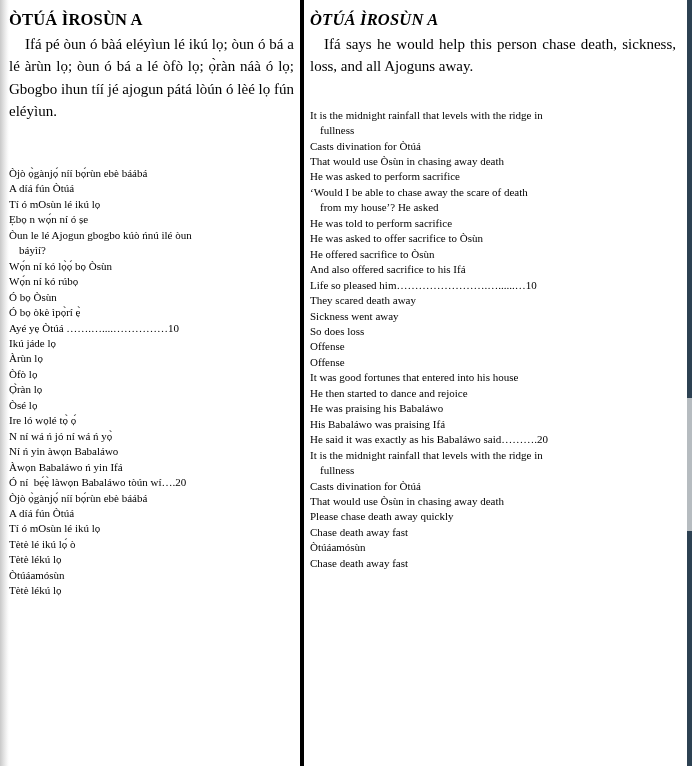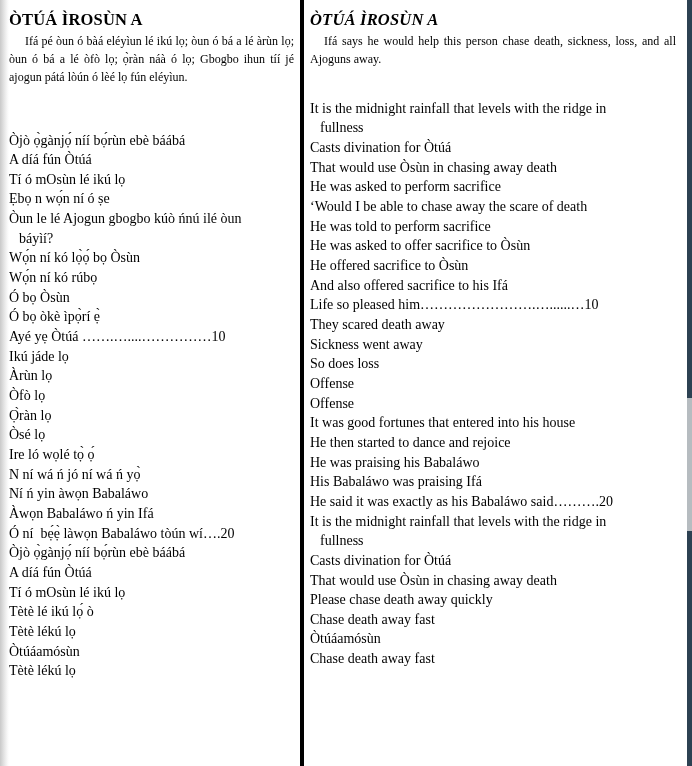--- a/index.html
+++ b/index.html
@@ -85,41 +85,41 @@
     font-size: 16.5px;
     font-weight: bold;
     font-style: italic;
     letter-spacing: 0.2px;
     margin: 0 0 2px 0;
     line-height: 1.35;
   }
 
   
   .intro {
-    font-size: 12px;
+    font-size: 15px;
     line-height: 1.48;
     text-align: justify;
     text-indent: 16px;
     margin: 0;
     hyphens: none;
   }
   #col-right .intro { text-indent: 14px; }
 
   
   .gap-small { height: 30px; }
   .gap-left  { height: 44px; }
 
   
   .verse {
     list-style: none;
     margin: 0;
     padding: 0;
   }
   .verse li {
-    font-size: 14px;
+    font-size: 11px;
     line-height: 1.405;
     white-space: pre-wrap;
   }
   
   .verse li.justified {
     text-align: justify;
     text-align-last: left;
   }
   .verse li .runover {
     display: block;
@@ -199,21 +199,21 @@
 
       <p class="intro">Ifá says he would help this person chase death, sickness, loss, and all Ajoguns away.</p>
 
       <div class="gap-small"></div>
 
       <ul class="verse" id="right-verse">
           <li class="justified"><span>It is the midnight rainfall that levels with the ridge in</span><span class="runover">fullness</span></li>
           <li><span>Casts divination for Òtúá</span></li>
           <li><span>That would use Òsùn in chasing away death</span></li>
           <li><span>He was asked to perform sacrifice</span></li>
-          <li class="justified"><span>‘Would I be able to chase away the scare of death</span></li>
+          <li class="justified"><span>‘Would I be able to chase away the scare of death</span><span class="runover">from my house’? He asked</span></li>
           <li><span>He was told to perform sacrifice</span></li>
           <li><span>He was asked to offer sacrifice to Òsùn</span></li>
           <li><span>He offered sacrifice to Òsùn</span></li>
           <li><span>And also offered sacrifice to his Ifá</span></li>
           <li><span>Life so pleased him…………………….…......…10</span></li>
           <li><span>They scared death away</span></li>
           <li><span>Sickness went away</span></li>
           <li><span>So does loss</span></li>
           <li><span>Offense</span></li>
           <li><span>Offense</span></li>

